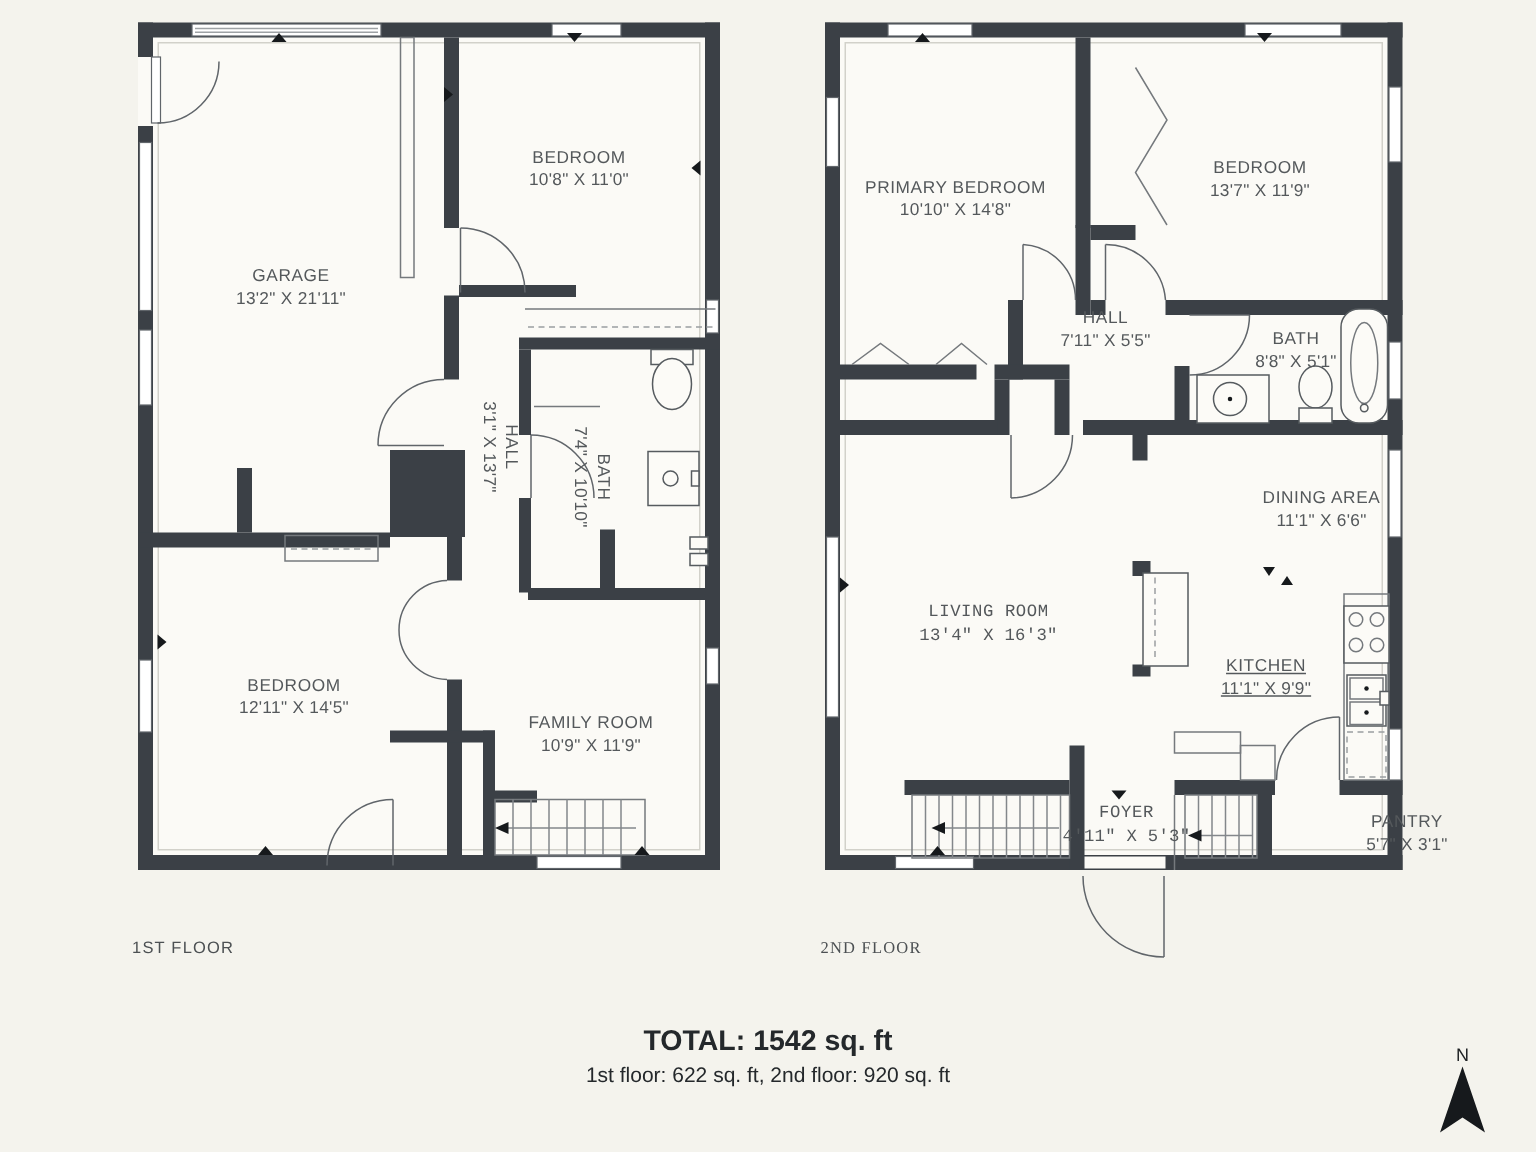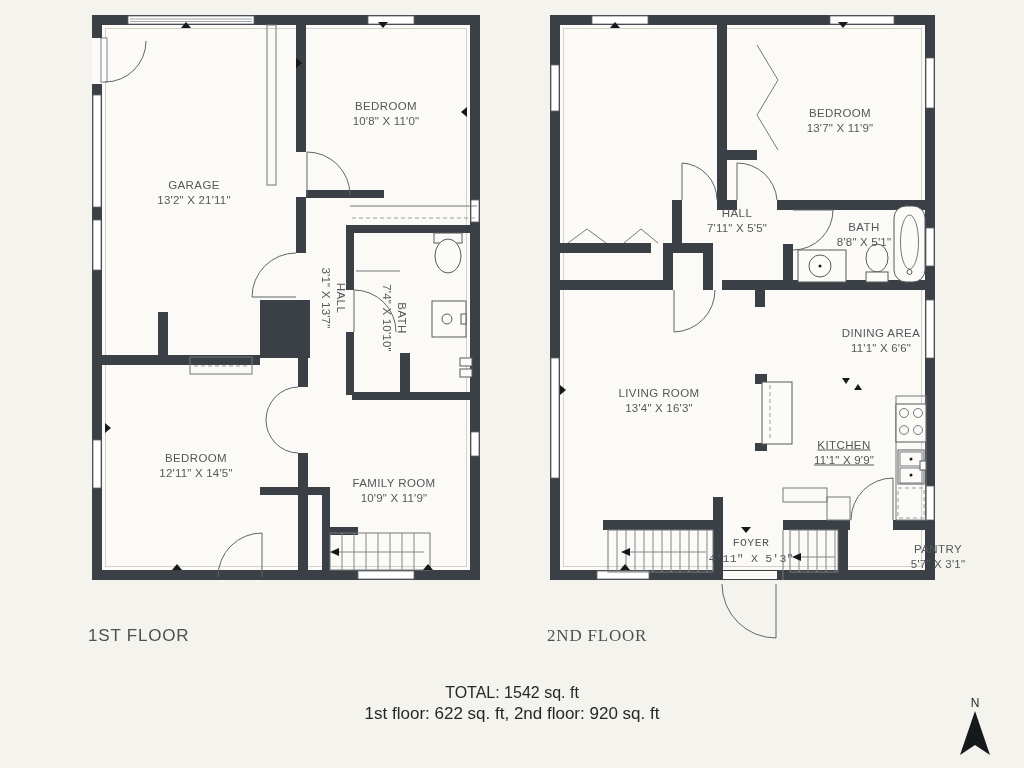--- a/index.html
+++ b/index.html
@@ -16,25 +16,25 @@
   .fx{fill:#fcfbf7;stroke:#565b5f;stroke-width:1;}
   .dash{fill:none;stroke:#9a9ea1;stroke-width:1;stroke-dasharray:4 3;}
   .tr{stroke:#83878b;stroke-width:1;}
   .mk{fill:#16191c;stroke:none;}
   .gap{fill:#fbfaf6;stroke:none;}
   .room-label{position:absolute;text-align:center;color:#54585b;
               transform:translate(-50%,-50%);white-space:nowrap;z-index:5;}
   .room-label.rot{transform:translate(-50%,-50%) rotate(90deg);}
   .rname{font-size:11.5px;letter-spacing:.4px;}
   .rdims{font-size:11.5px;letter-spacing:.2px;margin-top:3px;}
-  .floor-label{position:absolute;font-size:17px;letter-spacing:.8px;color:#4c5053;z-index:5;}
+  .floor-label{position:absolute;font-size:11px;letter-spacing:.8px;color:#4c5053;z-index:5;}
   .footer{position:absolute;left:512px;top:684px;transform:translateX(-50%);
           text-align:center;color:#24282b;z-index:5;}
-  .footer .total{font-weight:normal;font-size:16px;}
-  .footer .line{font-size:17px;margin-top:2px;}
+  .footer .total{font-weight:bold;font-size:19px;}
+  .footer .line{font-size:14px;margin-top:2px;}
   .compass-n{position:absolute;left:975px;top:696px;transform:translateX(-50%);
              font-size:12px;color:#1d2023;z-index:5;}
 </style>
 </head>
 <body>
 
 <div class="stage">
 
 <svg class="plan-svg" width="1024" height="768" viewBox="0 0 1024 768">
 
@@ -332,37 +332,41 @@
 </div>
 <div class="room-label" style="left:196px;top:465px;">
   <div class="rname">BEDROOM</div>
   <div class="rdims">12'11" X 14'5"</div>
 </div>
 <div class="room-label" style="left:394px;top:478px;margin-top:12px;">
   <div class="rname">FAMILY ROOM</div>
   <div class="rdims">10'9" X 11'9"</div>
 </div>
 
+<div class="room-label" style="left:637px;top:133px;">
+  <div class="rname">PRIMARY BEDROOM</div>
+  <div class="rdims">10'10" X 14'8"</div>
+</div>
 <div class="room-label" style="left:840px;top:120px;">
   <div class="rname">BEDROOM</div>
   <div class="rdims">13'7" X 11'9"</div>
 </div>
 <div class="room-label" style="left:737px;top:220px;">
   <div class="rname">HALL</div>
   <div class="rdims">7'11" X 5'5"</div>
 </div>
 <div class="room-label" style="left:864px;top:234px;">
   <div class="rname">BATH</div>
   <div class="rdims">8'8" X 5'1"</div>
 </div>
 <div class="room-label" style="left:844px;top:340px;margin-left:37px;">
   <div class="rname">DINING AREA</div>
   <div class="rdims">11'1" X 6'6"</div>
 </div>
-<div class="room-label" style="left:659px;top:400px;">
+<div class="room-label" style="left:659px;top:416px;font-family:Liberation Mono, monospace;">
   <div class="rname">LIVING ROOM</div>
   <div class="rdims">13'4" X 16'3"</div>
 </div>
 <div class="room-label" style="left:844px;top:452px;text-decoration:underline;">
   <div class="rname">KITCHEN</div>
   <div class="rdims">11'1" X 9'9"</div>
 </div>
 <div class="room-label" style="left:751px;top:550px;font-family:Liberation Mono, monospace;">
   <div class="rname">FOYER</div>
   <div class="rdims">4'11" X 5'3"</div>

